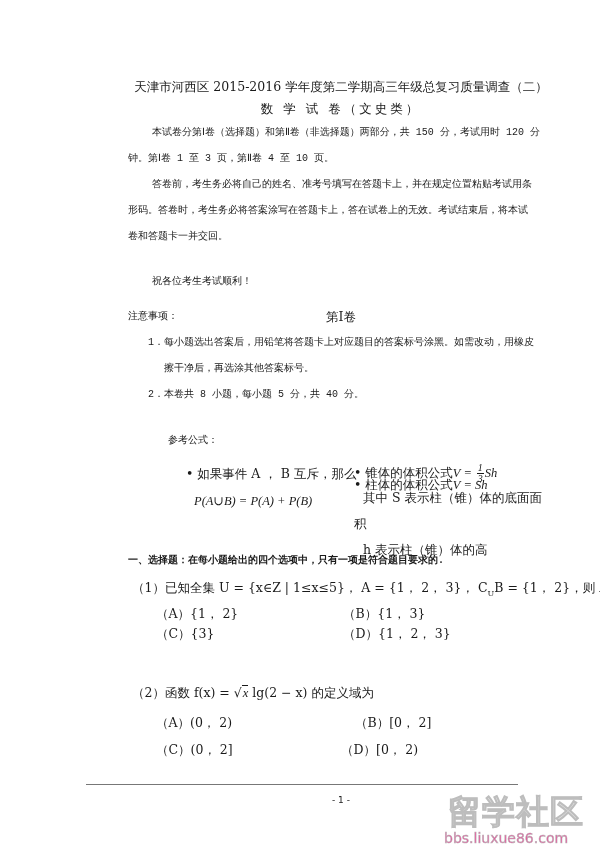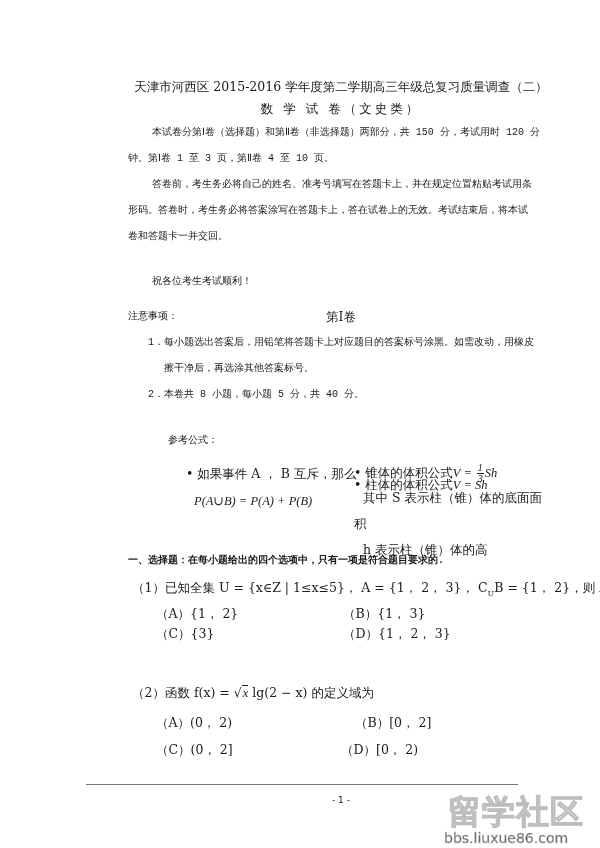--- a/index.html
+++ b/index.html
@@ -14,21 +14,21 @@
   .subtitle { top: 101px; font-size: 12.5px; letter-spacing: 3px; }
   .para { left: 87px; font-size: 10px; font-family: Liberation Mono, monospace; }
   .math { font-family: "Liberation Serif", "DejaVu Serif", serif; font-style: italic; }
   .frac { display: inline-block; vertical-align: middle; text-align: center; font-size: 10px; line-height: 10px; margin: 0 1px; }
   .frac .num { display: block; border-bottom: 1px solid #1a1a1a; padding: 0 1px; }
   .frac .den { display: block; }
   .rule { position: absolute; left: 86px; top: 784px; width: 432px; height: 1px; background: #777; }
   .pagenum { top: 795px; left: 0; width: 600px; text-align: center; font-size: 9px; font-family: "DejaVu Sans", sans-serif; }
   .watermark { position: absolute; left: 440px; top: 790px; width: 160px; height: 58px; }
   .wm-big { position: absolute; left: 8px; top: 0; font-family: "DejaVu Sans", sans-serif; font-size: 33px; font-weight: bold; color: #e6e6e6; letter-spacing: 1px; -webkit-text-stroke: 1px #bdbdbd; }
-  .wm-small { position: absolute; left: 4px; top: 40px; font-family: "DejaVu Sans", sans-serif; font-size: 14px; color: #404040; -webkit-text-stroke: 0.6px #bbbbbb; }
+  .wm-small { position: absolute; left: 4px; top: 40px; font-family: "DejaVu Sans", sans-serif; font-size: 14px; color: #ec4899; -webkit-text-stroke: 0.6px #bbbbbb; }
   .sqrt { border-top: 1px solid #1a1a1a; padding-left: 1px; }
 </style>
 </head>
 <body>
 
 <div>
 
   <div class="abs center title">天津市河西区 2015-2016 学年度第二学期高三年级总复习质量调查（二）</div>
   <div class="abs center subtitle">数 学 试 卷（文史类）</div>
 

